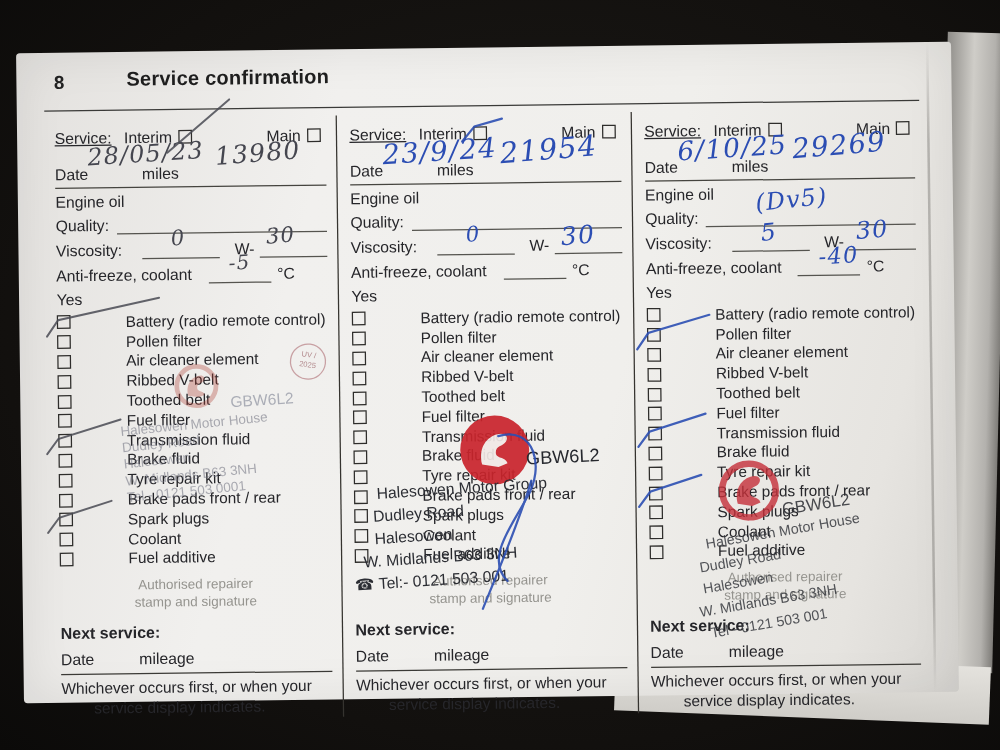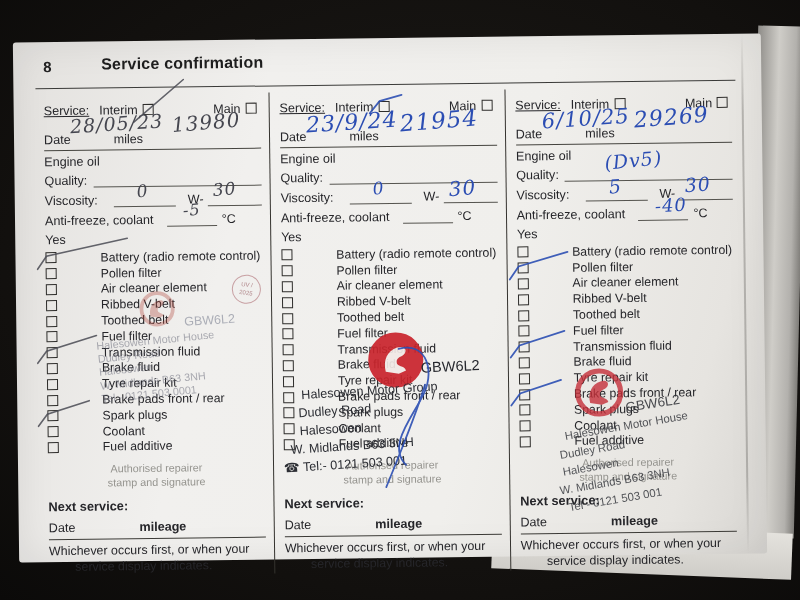--- a/index.html
+++ b/index.html
@@ -53,21 +53,21 @@
   .yes{font-size:12.6px;height:17px;margin-top:5px;}
 
   .chk-row{display:flex;align-items:center;height:15.8px;font-size:12.3px;}
   .chk-row .box{margin-right:44px;}
   .chk-label{white-space:nowrap;}
 
   .auth{margin-top:7px;text-align:center;font-size:10.8px;line-height:1.3;color:#95948f;}
   .next{margin-top:9px;font-size:12.8px;font-weight:bold;height:17px;}
   .nextrow{display:flex;align-items:flex-end;font-size:12.6px;height:19px;
     border-bottom:1.4px solid #3b3a36;padding-bottom:4px;}
-  .nextrow .mil{margin-left:64px;font-weight:bold;}
+  .nextrow .mil{margin-left:36px;}
   .footer{margin-top:4px;font-size:12.4px;line-height:1.28;}
   .footer .l2{padding-left:26px;}
 
   
   .hw{position:absolute;font-family:"DejaVu Serif", serif;font-style:italic;
     letter-spacing:1px;pointer-events:none;white-space:nowrap;}
   .ink-dark{color:#45464f;}
   .ink-blue{color:#2b4db3;}
   .hw-date{top:-7px;left:26px;font-size:19px;transform:rotate(-3deg);}
   .hw-miles{top:-8px;left:128px;font-size:20px;transform:rotate(-4deg);}

